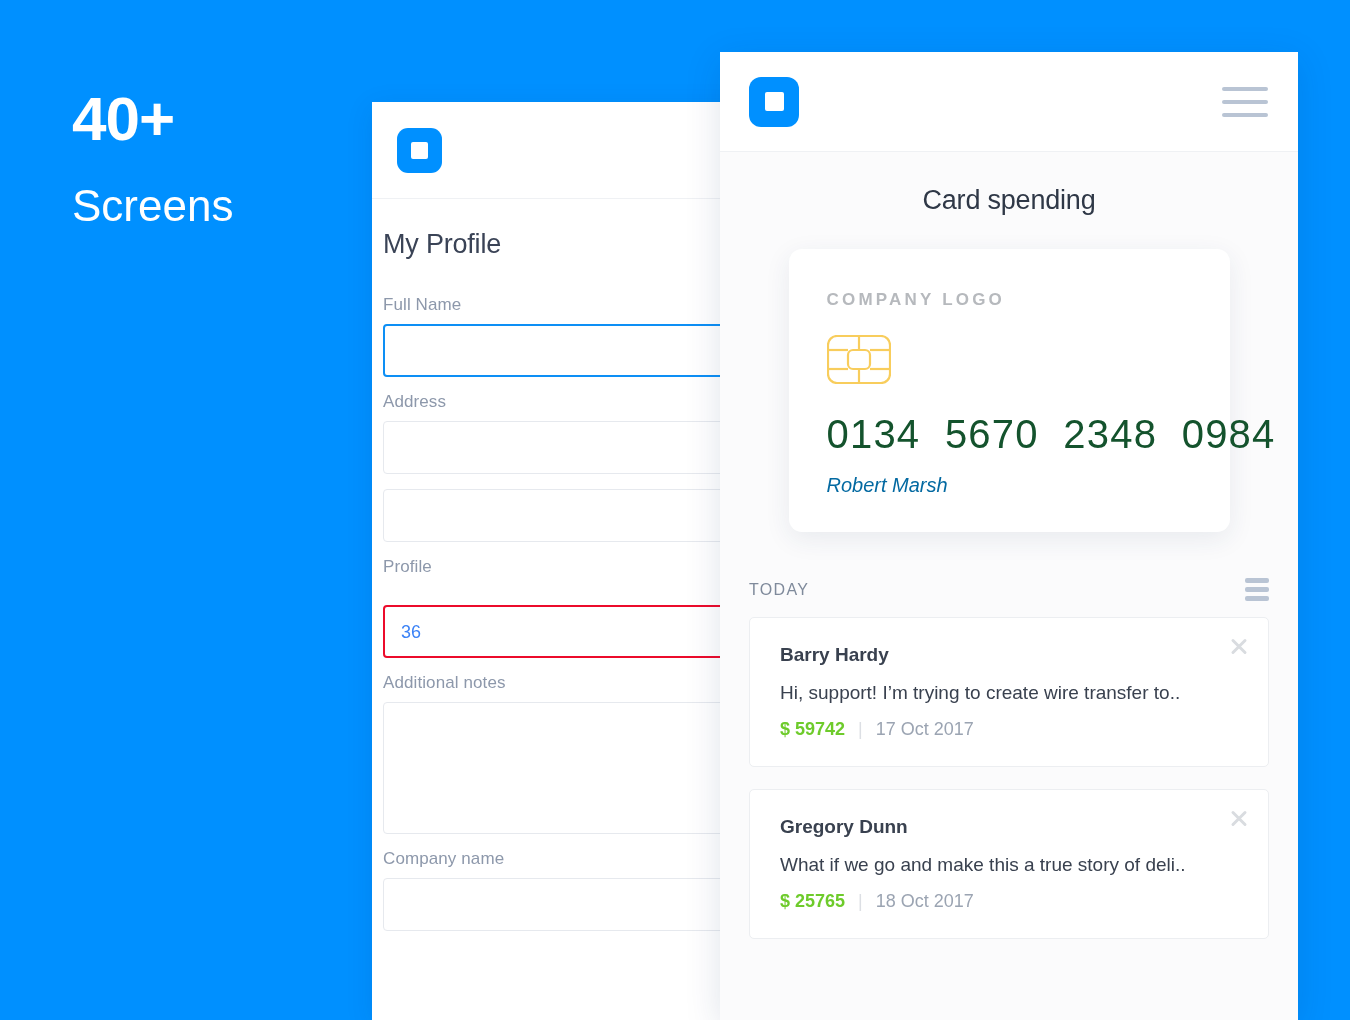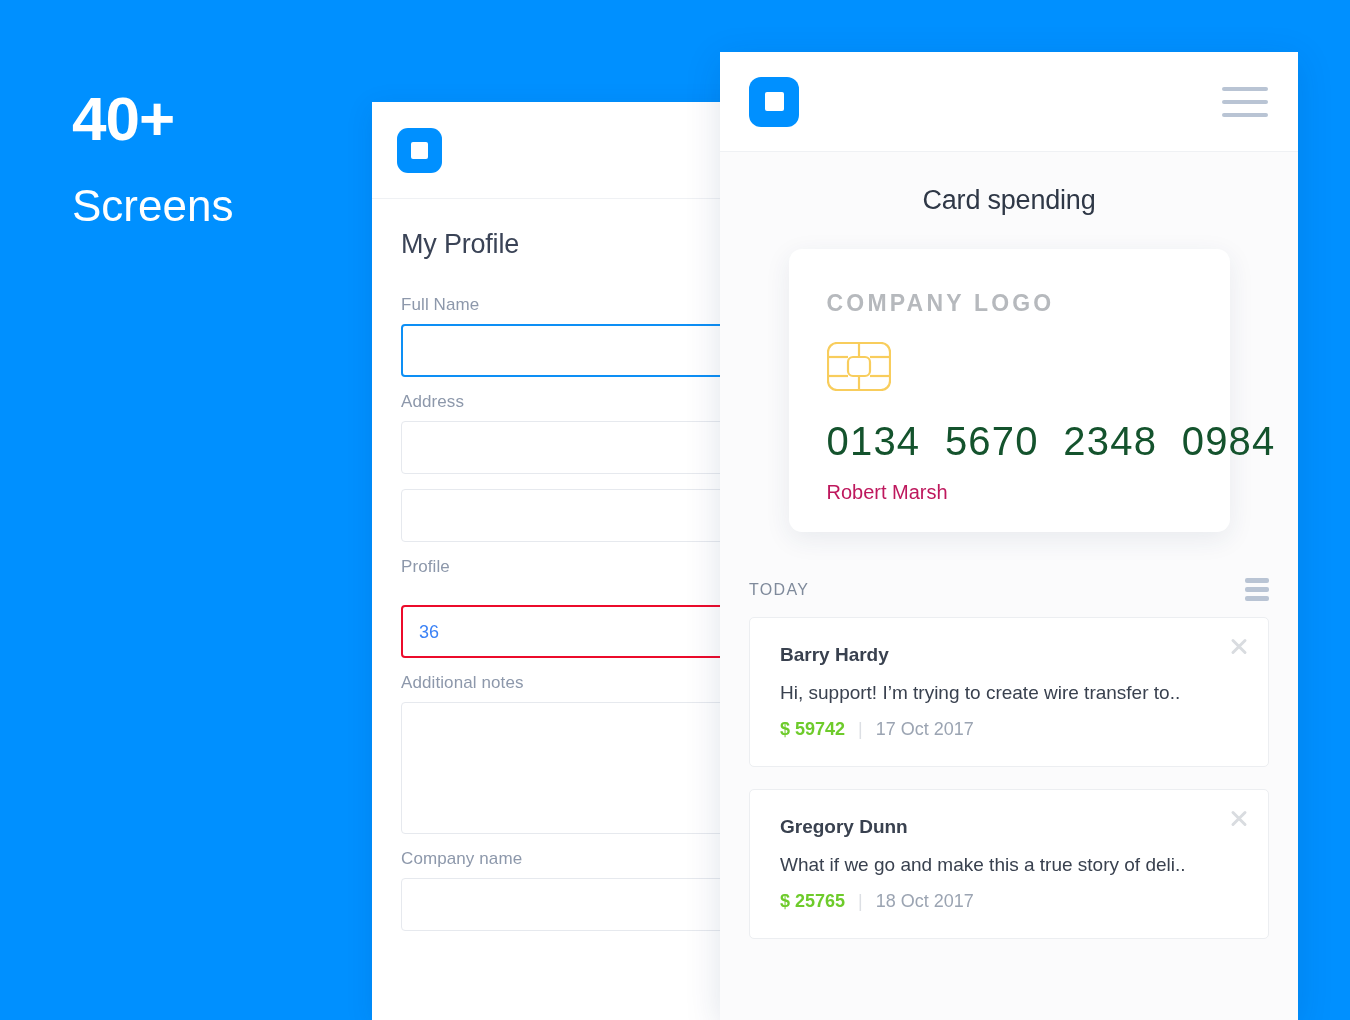--- a/index.html
+++ b/index.html
@@ -72,21 +72,21 @@
   .logo-mark .logo-inner {
     width: 17px;
     height: 17px;
     background: #ffffff;
     border-radius: 2px;
   }
   .logo-mark.lg { width: 50px; height: 50px; border-radius: 12px; }
   .logo-mark.lg .logo-inner { width: 19px; height: 19px; }
 
   #profile-panel .form-body {
-    padding: 30px 21px 0 29px;
+    padding: 30px 21px 0 11px;
   }
   .profile-title {
     font-size: 27px;
     color: #3a4356;
     font-weight: 400;
     margin-bottom: 35px;
     letter-spacing: -0.2px;
   }
   .field-label {
     font-size: 17px;
@@ -168,38 +168,39 @@
   .credit-card {
     margin: 33px auto 0 auto;
     width: 441px;
     height: 283px;
     background: #ffffff;
     border-radius: 13px;
     box-shadow: 0 7px 26px rgba(40,60,90,0.085);
     padding: 41px 38px 0 38px;
   }
   .cc-company {
-    font-size: 23px;
+    font-size: 17px;
     letter-spacing: 3.2px;
     color: #b6b9bd;
     font-weight: 600;
   }
   .cc-chip { margin-top: 25px; }
   .cc-number {
     margin-top: 24px;
     font-size: 40px;
     color: #14532d;
     letter-spacing: 1.2px;
     font-family: "Liberation Sans", sans-serif;
     white-space: pre;
   }
   .cc-holder {
     margin-top: 17px;
     font-size: 20px;
-    color: #be185d;
+    color: #0369a1;
+    font-style: italic;
   }
 
   
   .today-row {
     display: flex;
     align-items: center;
     justify-content: space-between;
     padding: 0 29px;
     margin-top: 46px;
   }

